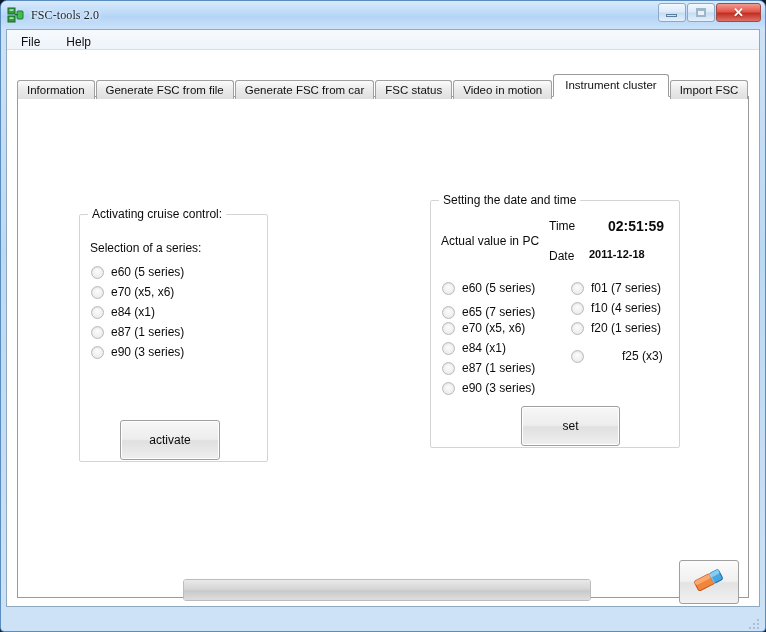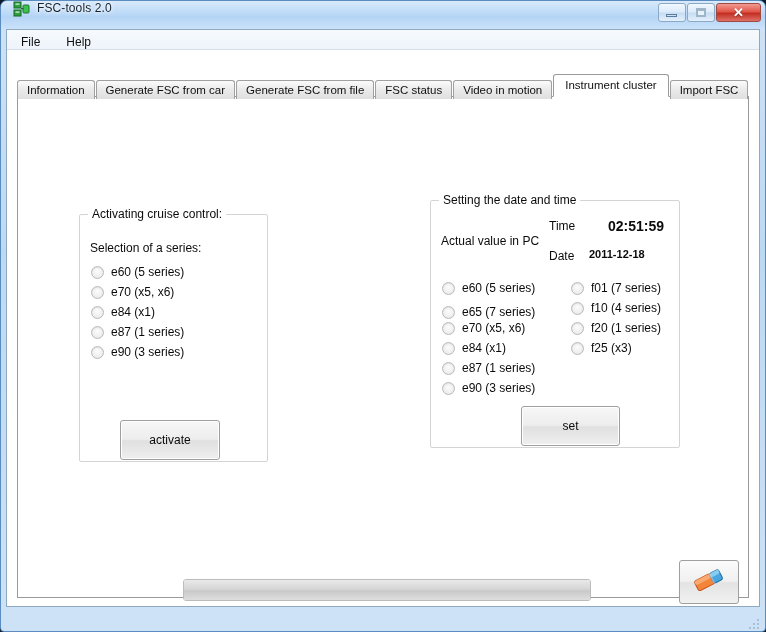--- a/index.html
+++ b/index.html
@@ -23,23 +23,24 @@
     padding: 0;
   }
 
   
   .titlebar {
     position: relative;
     height: 28px;
     background: linear-gradient(180deg, #d9eafc 0%, #bcd9f7 45%, #b4d4f5 55%, #cbe2fa 100%);
     border-radius: 6px 6px 0 0;
     display: flex;
-    align-items: flex-start;
-    padding-left: 12px;
-    box-sizing: border-box;
+    align-items: center;
+    padding-left: 6px;
+    box-sizing: border-box;
+    font-family: Liberation Serif, serif;
   }
   .title-icon {
     width: 17px;
     height: 17px;
     margin-right: 7px;
     flex: 0 0 auto;
     position: relative;
   }
   .title-text {
     font-size: 12px;
@@ -358,22 +359,22 @@
 
     <div class="menubar">
       <div class="menu-item">File</div>
       <div class="menu-item">Help</div>
     </div>
 
     <div class="tabstrip-wrap">
 
       <div class="tabstrip">
         <div class="tab">Information</div>
+        <div class="tab">Generate FSC from file</div>
         <div class="tab">Generate FSC from car</div>
-        <div class="tab">Generate FSC from file</div>
         <div class="tab">FSC status</div>
         <div class="tab">Video in motion</div>
         <div class="tab active">Instrument cluster</div>
         <div class="tab">Import FSC</div>
       </div>
 
       <div class="tabpanel">
 
         <div class="groupbox" id="group-cruise">
           <div class="gb-title">Activating cruise control:</div>
@@ -445,21 +446,21 @@
             <span class="radio-label">f01 (7 series)</span>
           </div>
           <div class="radio-row" style="left:140px; top:100px;">
             <span class="radio-mark"></span>
             <span class="radio-label">f10 (4 series)</span>
           </div>
           <div class="radio-row" style="left:140px; top:120px;">
             <span class="radio-mark"></span>
             <span class="radio-label">f20 (1 series)</span>
           </div>
-          <div class="radio-row" style="left:140px; top:140px;">
+          <div class="radio-row" style="left:140px; top:148px;gap:31px;">
             <span class="radio-mark"></span>
             <span class="radio-label">f25 (x3)</span>
           </div>
 
           <div class="btn" id="btn-set">set</div>
         </div>
 
         <div id="progressbar">
           <div class="pb-fill" style="width:100%;"></div>
         </div>

